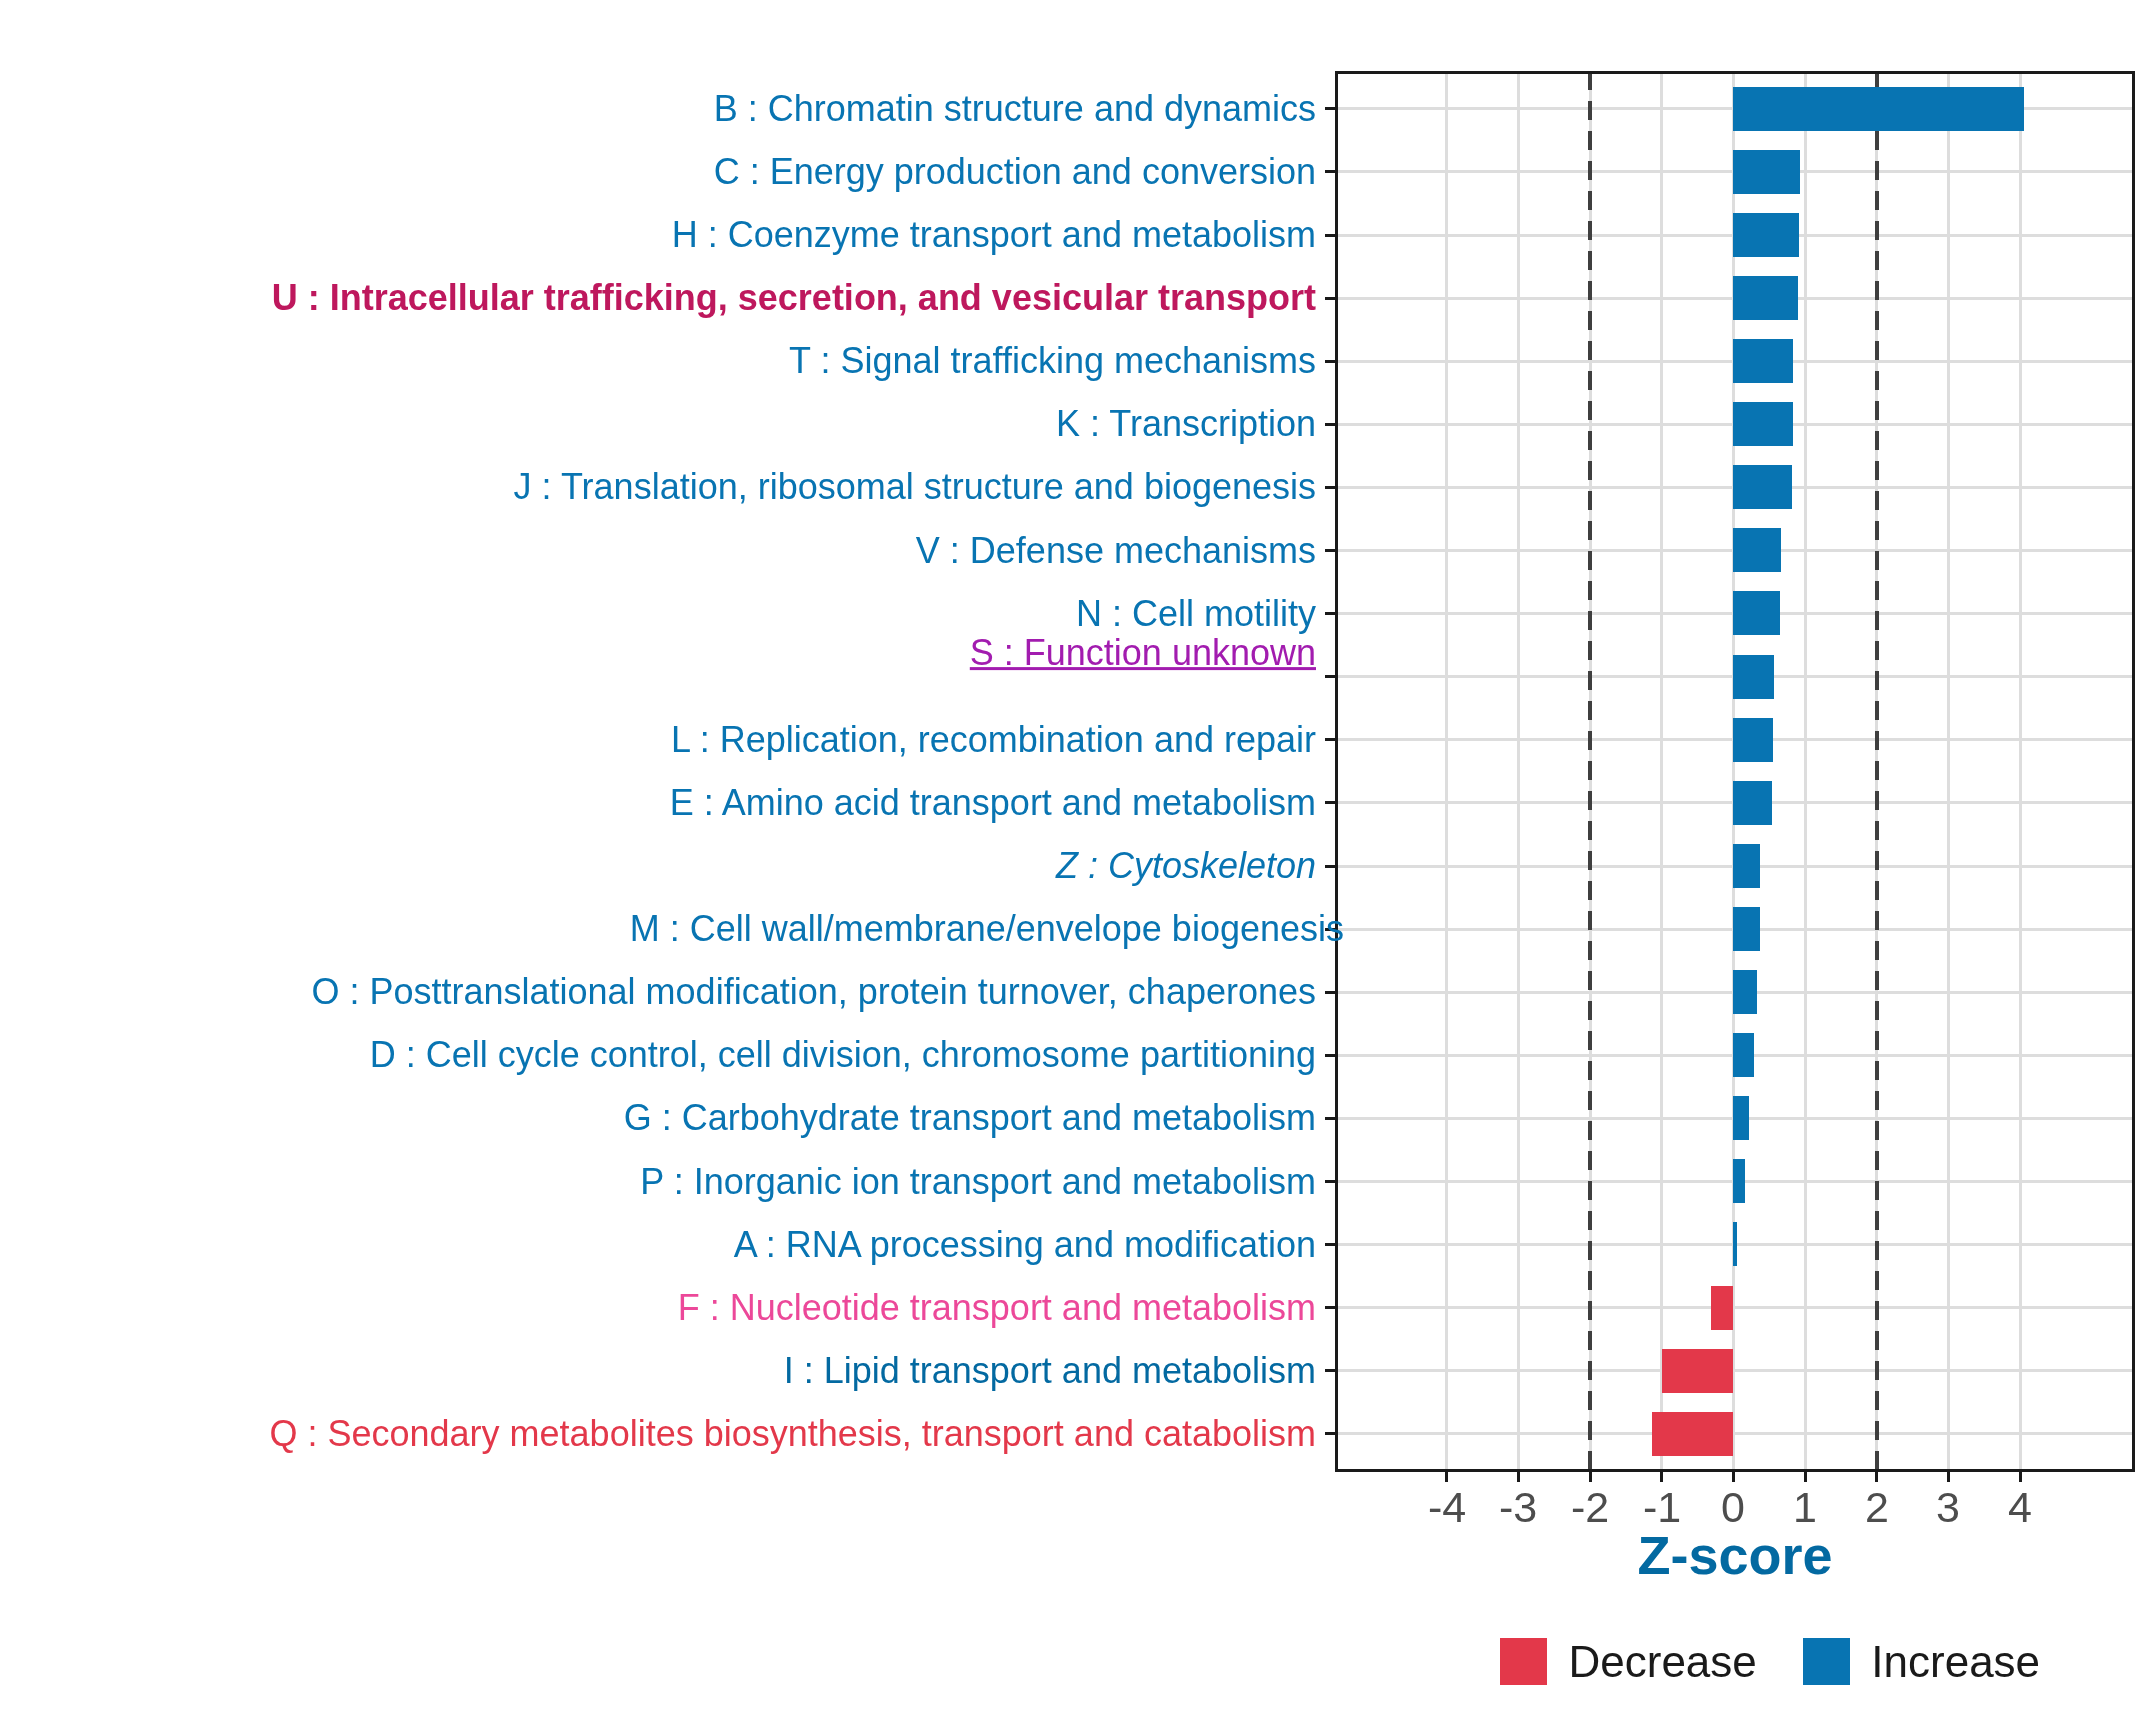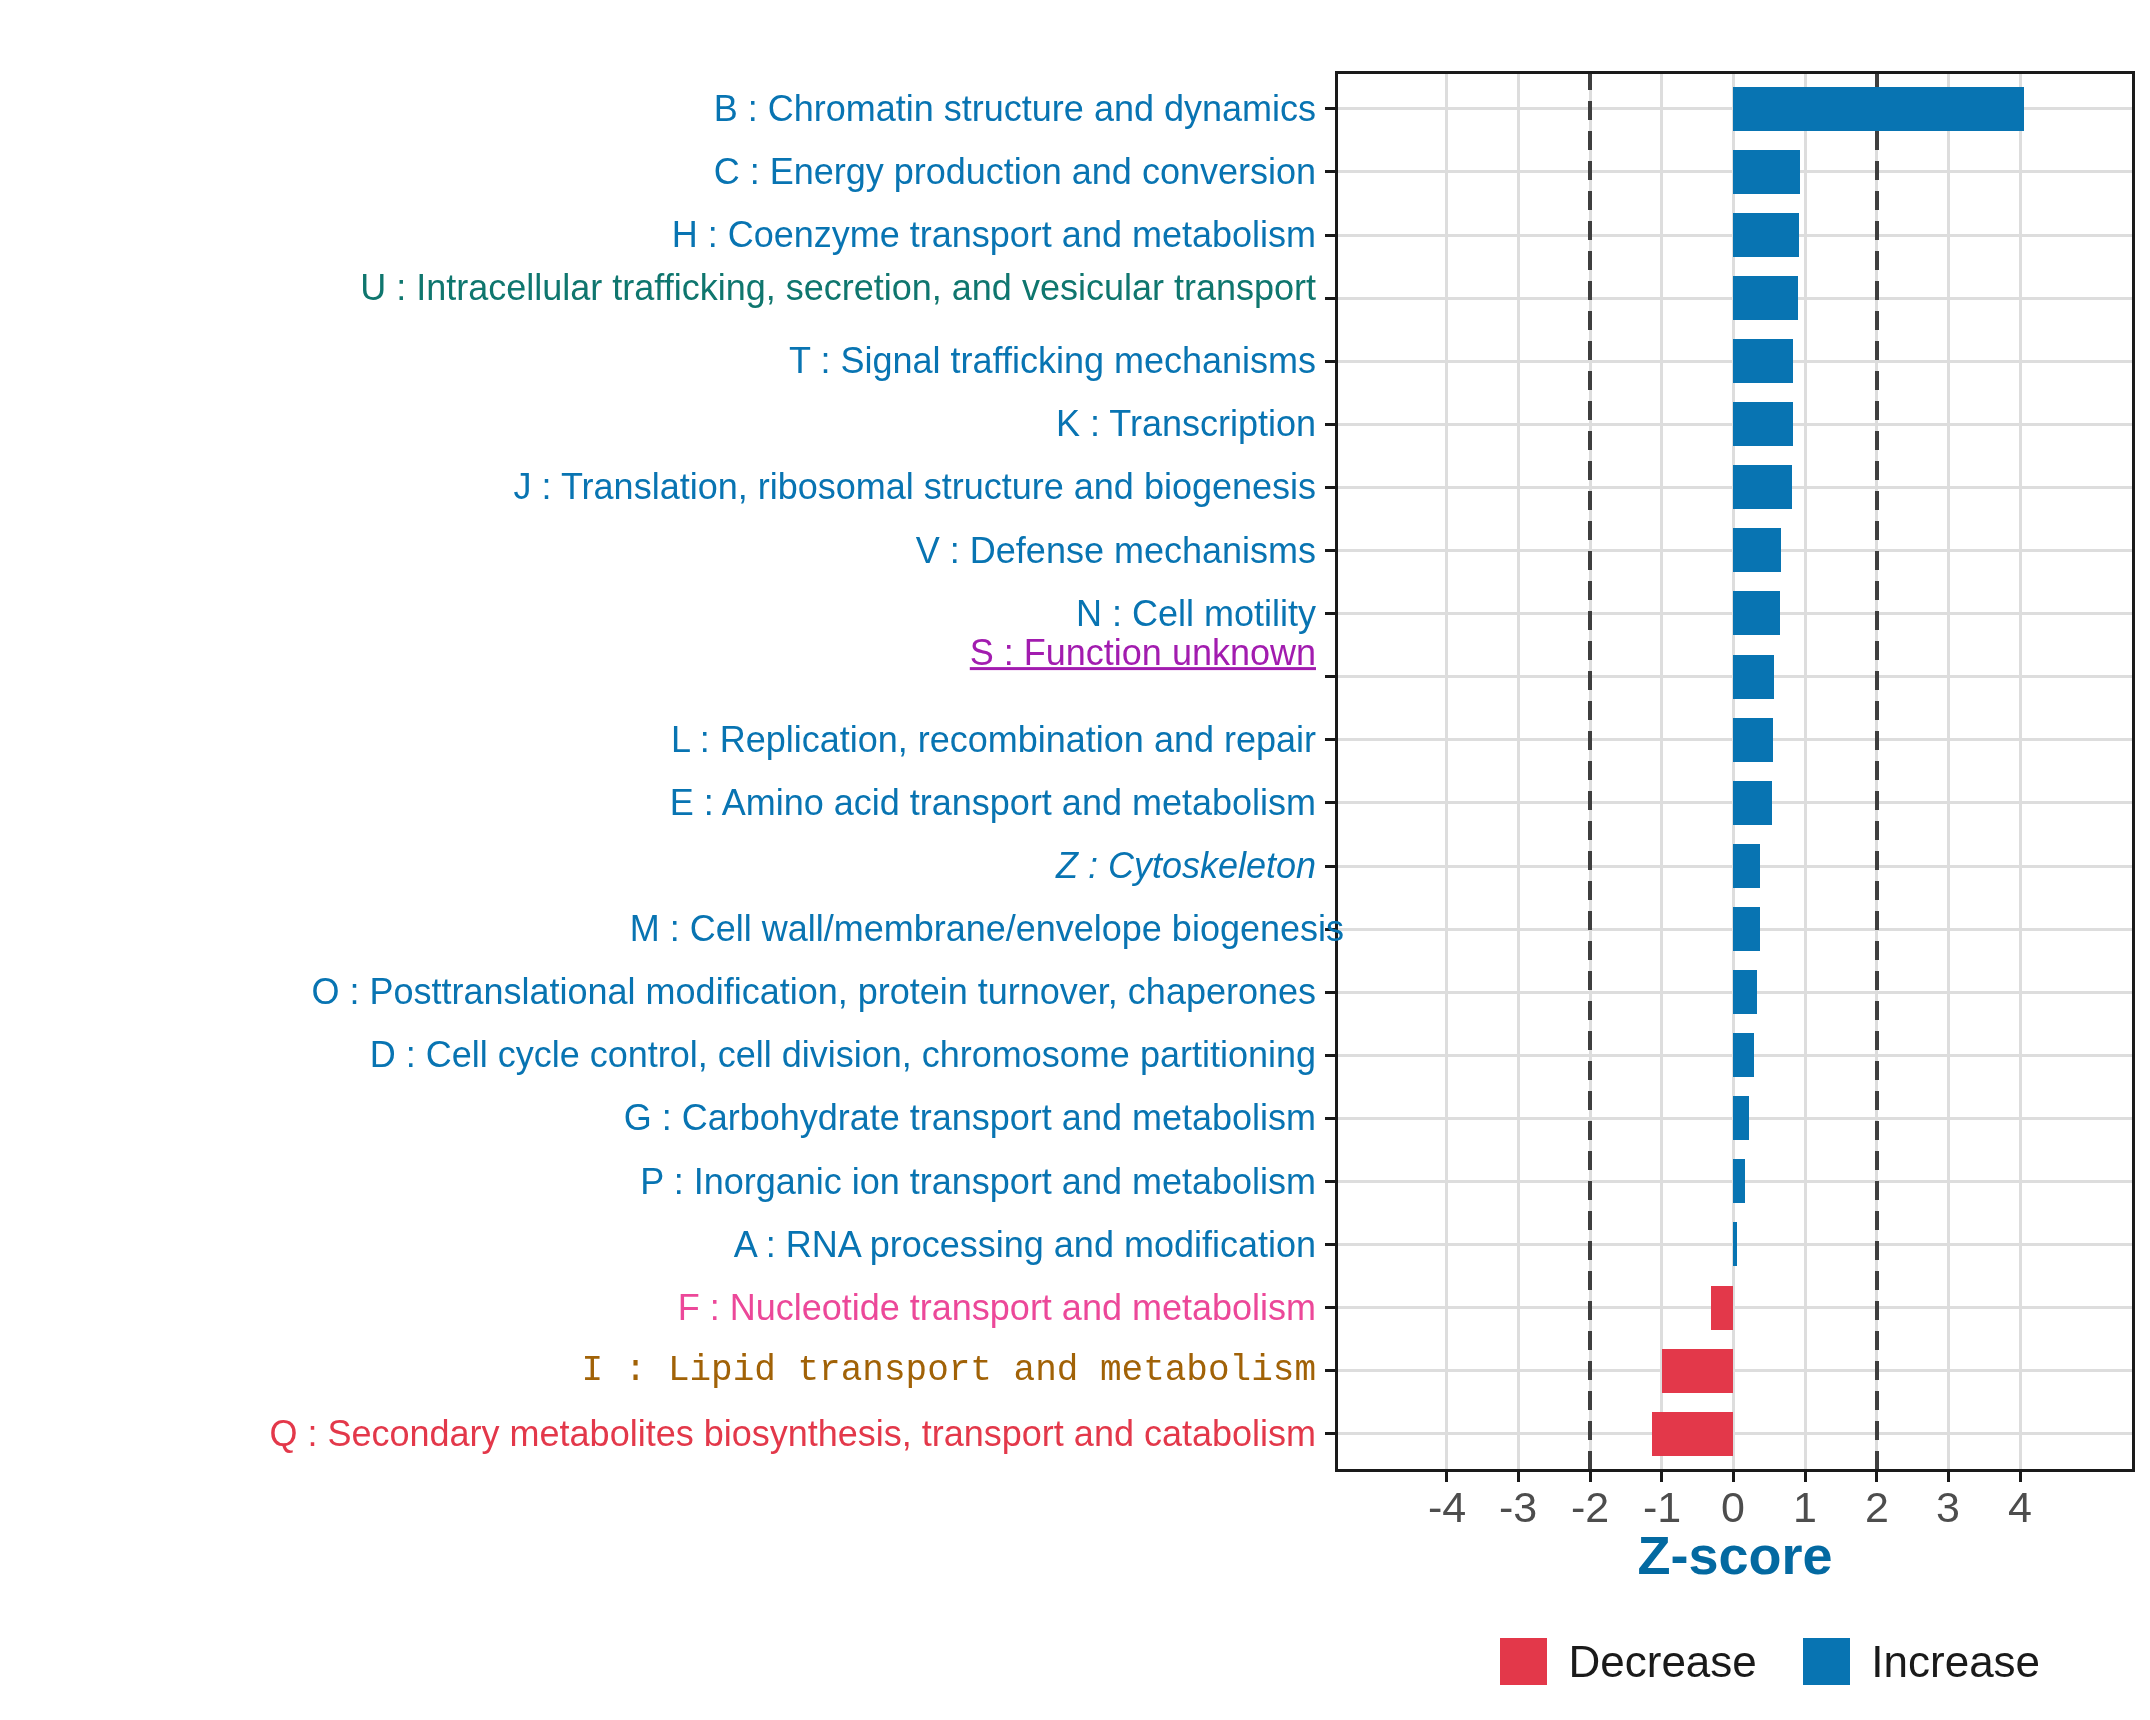--- a/index.html
+++ b/index.html
@@ -120,38 +120,38 @@
       <div class="xticklab" style="left: 1755px; top: 1486px;">1</div>
       <div class="xtick" style="left: 1875px; top: 1472px; height: 10px;"></div>
       <div class="xticklab" style="left: 1827px; top: 1486px;">2</div>
       <div class="xtick" style="left: 1947px; top: 1472px; height: 10px;"></div>
       <div class="xticklab" style="left: 1898px; top: 1486px;">3</div>
       <div class="xtick" style="left: 2019px; top: 1472px; height: 10px;"></div>
       <div class="xticklab" style="left: 1970px; top: 1486px;">4</div>
       <div class="catlab" style="width: 1316px; top: 109px; color: rgb(8, 116, 178);">B : Chromatin structure and dynamics</div>
       <div class="catlab" style="width: 1316px; top: 172px; color: rgb(8, 116, 178);">C : Energy production and conversion</div>
       <div class="catlab" style="width: 1316px; top: 235px; color: rgb(8, 116, 178);">H : Coenzyme transport and metabolism</div>
-      <div class="catlab" style="width: 1316px; top: 288px; color: #0f766e;">U : Intracellular trafficking, secretion, and vesicular transport</div>
+      <div class="catlab" style="width: 1316px; top: 298px; color: #be185d; font-weight: bold;">U : Intracellular trafficking, secretion, and vesicular transport</div>
       <div class="catlab" style="width: 1316px; top: 361px; color: rgb(8, 116, 178);">T : Signal trafficking mechanisms</div>
       <div class="catlab" style="width: 1316px; top: 424px; color: rgb(8, 116, 178);">K : Transcription</div>
       <div class="catlab" style="width: 1316px; top: 487px; color: rgb(8, 116, 178);">J : Translation, ribosomal structure and biogenesis</div>
       <div class="catlab" style="width: 1316px; top: 551px; color: rgb(8, 116, 178);">V : Defense mechanisms</div>
       <div class="catlab" style="width: 1316px; top: 614px; color: rgb(8, 116, 178);">N : Cell motility</div>
       <div class="catlab" style="width: 1316px; top: 653px; color: #a21caf; text-decoration: underline;">S : Function unknown</div>
       <div class="catlab" style="width: 1316px; top: 740px; color: rgb(8, 116, 178);">L : Replication, recombination and repair</div>
       <div class="catlab" style="width: 1316px; top: 803px; color: rgb(8, 116, 178);">E : Amino acid transport and metabolism</div>
       <div class="catlab" style="width: 1316px; top: 866px; color: rgb(8, 116, 178); font-style: italic;">Z : Cytoskeleton</div>
       <div class="catlab" style="width: 1316px; top: 929px; color: rgb(8, 116, 178); margin-left: 28px;">M : Cell wall/membrane/envelope biogenesis</div>
       <div class="catlab" style="width: 1316px; top: 992px; color: rgb(8, 116, 178);">O : Posttranslational modification, protein turnover, chaperones</div>
       <div class="catlab" style="width: 1316px; top: 1055px; color: rgb(8, 116, 178);">D : Cell cycle control, cell division, chromosome partitioning</div>
       <div class="catlab" style="width: 1316px; top: 1118px; color: rgb(8, 116, 178);">G : Carbohydrate transport and metabolism</div>
       <div class="catlab" style="width: 1316px; top: 1182px; color: rgb(8, 116, 178);">P : Inorganic ion transport and metabolism</div>
       <div class="catlab" style="width: 1316px; top: 1245px; color: rgb(8, 116, 178);">A : RNA processing and modification</div>
       <div class="catlab" style="width: 1316px; top: 1308px; color: #ec4899;">F : Nucleotide transport and metabolism</div>
-      <div class="catlab" style="width: 1316px; top: 1371px; color: #a16207; font-family: Liberation Mono, monospace;">I : Lipid transport and metabolism</div>
+      <div class="catlab" style="width: 1316px; top: 1371px; color: #0369a1;">I : Lipid transport and metabolism</div>
       <div class="catlab" style="width: 1316px; top: 1434px; color: rgb(227, 56, 74);">Q : Secondary metabolites biosynthesis, transport and catabolism</div>
     </div>
   <div id="xlabel" style="left: 1335px; width: 800px; top: 1528px;">Z-score</div>
   <div id="legend" style="left: 1500px; top: 1638px; height: 47px;">
     <span class="swatch" id="sw-decrease" style="background: rgb(227, 56, 74);"></span>
     <span class="legend-label first">Decrease</span>
     <span class="swatch" id="sw-increase" style="background: rgb(8, 116, 178);"></span>
     <span class="legend-label">Increase</span>
   </div>
 </div>

